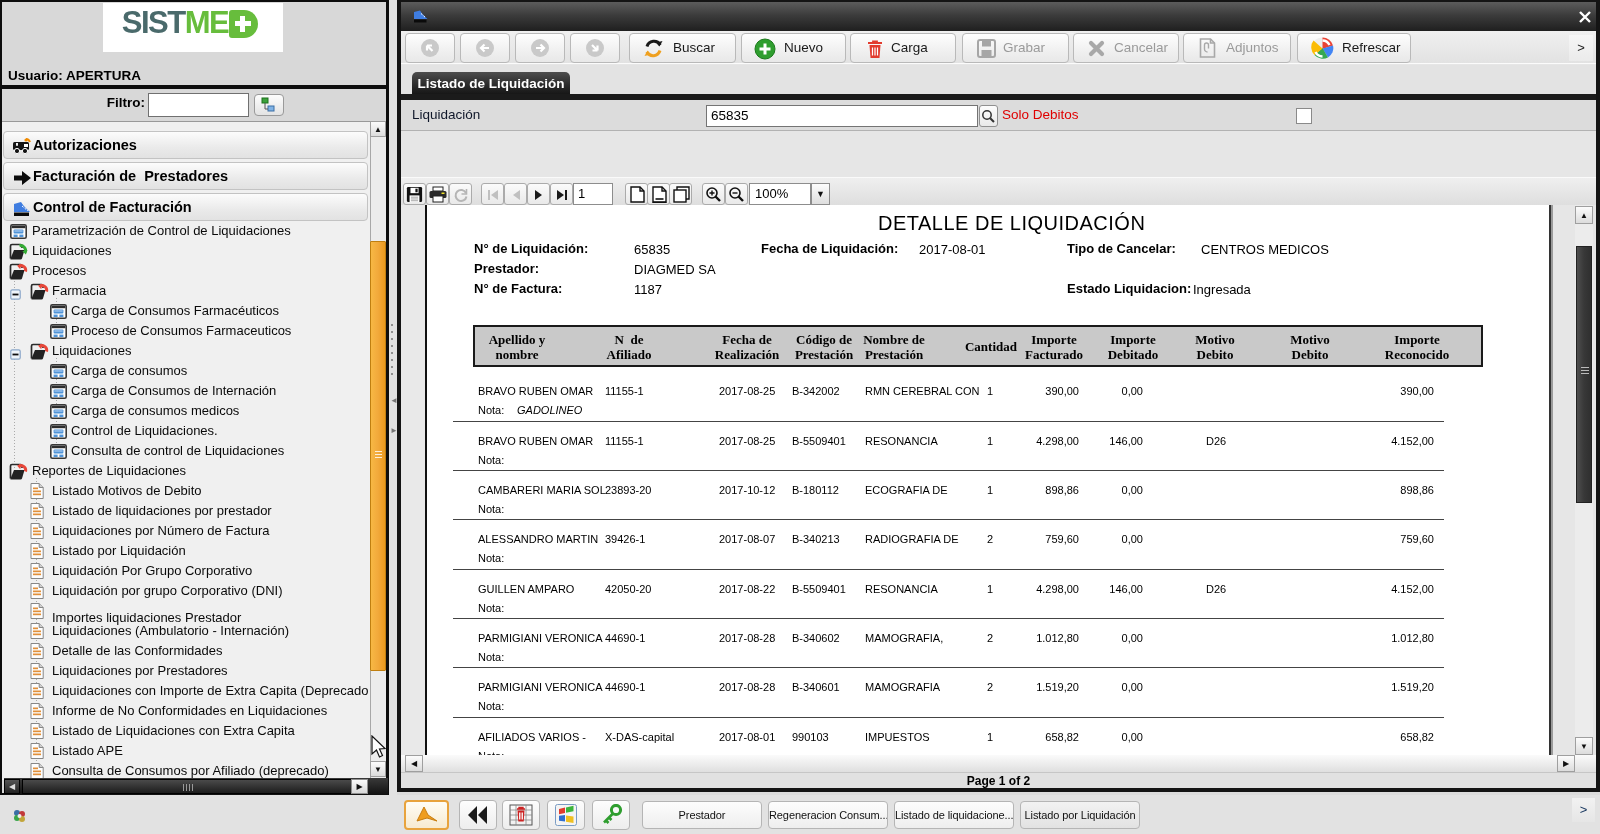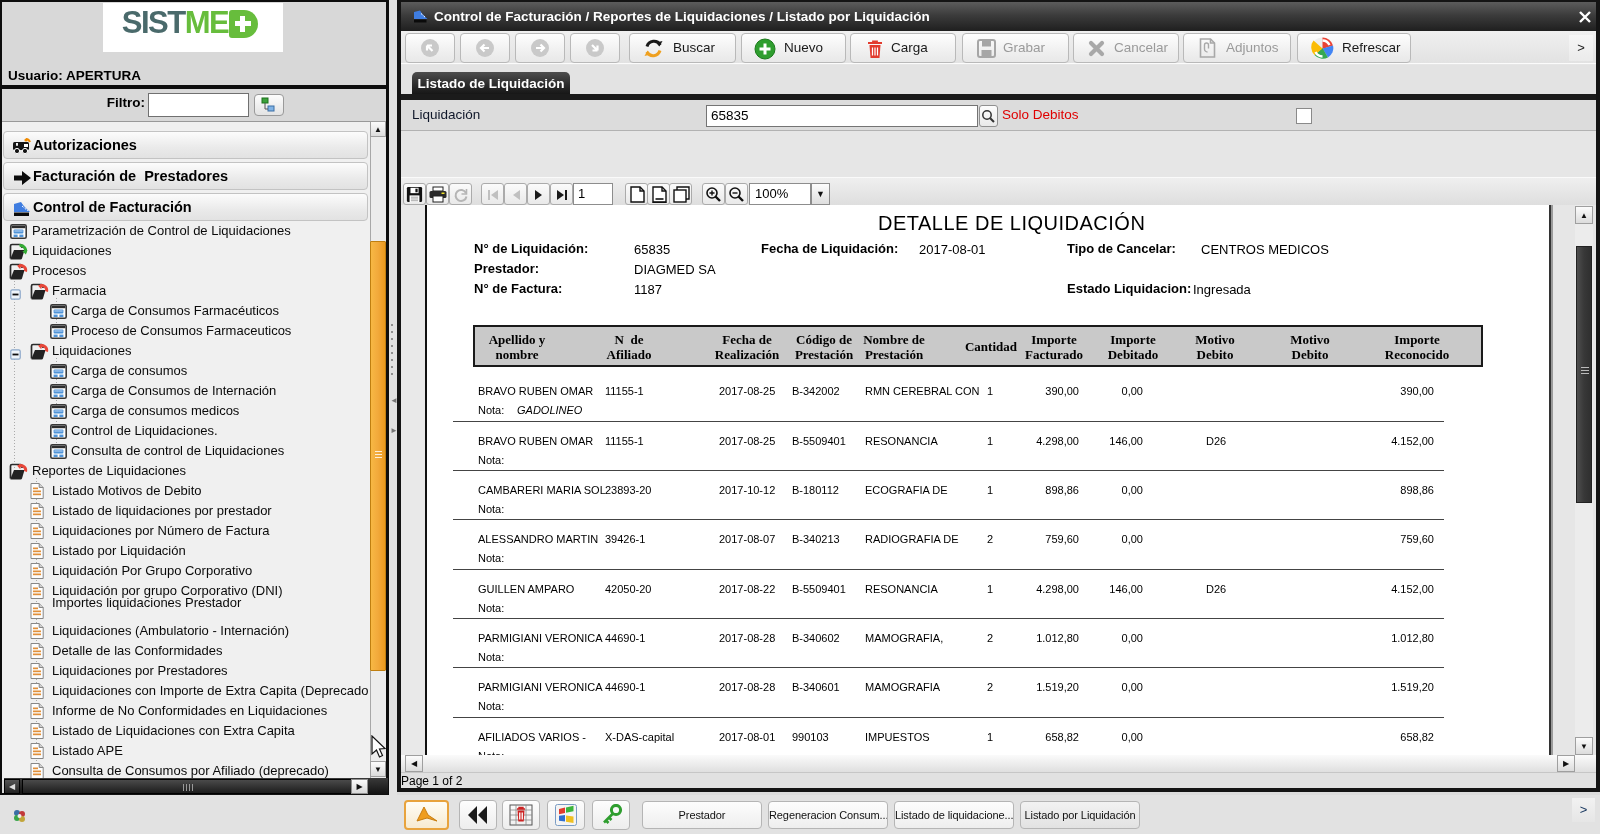--- a/index.html
+++ b/index.html
@@ -42,21 +42,21 @@
 #formrow{left:0;top:98px;width:1195px;height:31px;background:#dcdcdc;border-bottom:1px solid #b2b2b2}
 #btnarea{left:0;top:129px;width:1195px;height:46px;background:#dadada}
 .bigbtn{position:absolute;top:8px;height:27px;background:linear-gradient(#fefefe,#efefef 60%,#e7e7e7);border:1px solid #b3b3b3;border-radius:5px;font-size:13px;color:#000;white-space:nowrap}
 #rtoolbar{left:0;top:175px;width:1195px;height:28px;background:linear-gradient(#efefef,#dedede);border-top:1px solid #fafafa}
 .rtb{position:absolute;top:5px;width:23px;height:22px;background:linear-gradient(#fbfbfb,#e9e9e9);border:1px solid #ababab;border-radius:3px}
 #viewport{left:0;top:203px;width:1017px;height:550px;background:#e9e9e9}
 #page{position:absolute;left:24px;top:0;width:1126px;height:550px;background:#fff;border-left:2px solid #111;border-right:2px solid #333;box-shadow:2px 0 0 #9a9a9a}
 #rvtrack{left:1174px;top:203px;width:18px;height:550px;background:#ececec}
 #rvthumb{left:1175px;top:244px;width:16px;height:257px;background:linear-gradient(90deg,#4e4e4e,#383838 50%,#2f2f2f);border:1px solid #222}
 #rhscroll{left:0;top:753px;width:1195px;height:17px;background:linear-gradient(#fbfbfb,#dfdfdf)}
-#pageband{left:0;top:770px;width:1195px;height:16px;background:#e1e1e1;border-top:1px solid #c6c6c6;text-align:left;font-size:12px;font-weight:normal;line-height:16px}
+#pageband{left:0;top:770px;width:1195px;height:16px;background:#e1e1e1;border-top:1px solid #c6c6c6;text-align:center;font-size:12px;font-weight:bold;line-height:16px}
 
 .rl{position:absolute;font-size:13px;font-weight:bold;color:#000;white-space:nowrap}
 .rv{position:absolute;font-size:13px;color:#000;white-space:nowrap}
 .cell{position:absolute;font-size:11px;color:#000;white-space:nowrap}
 .cellr{position:absolute;font-size:11px;color:#000;white-space:nowrap;text-align:right}
 .hcell{position:absolute;font-family:"Liberation Serif",serif;font-size:13px;font-weight:bold;text-align:center;line-height:15px;white-space:nowrap}
 .rule{position:absolute;left:52px;width:991px;height:1px;background:#444}
 
 #bottombar{left:0;top:795px;width:1600px;height:39px;background:#e2e2e2}
 .bb{position:absolute;top:5px;width:38px;height:30px;background:linear-gradient(#fdfdfd,#ededed);border:1px solid #b5b5b5;border-radius:4px}
@@ -271,21 +271,21 @@
               <rect x="3" y="10.5" width="8" height="1.7" fill="#e2903a"></rect>
             </svg></div>
           <div class="ti" style="left:52px;top:461px">Liquidación por grupo Corporativo (DNI)</div>
 <div class="a" style="left:30px;top:483px"><svg width="14" height="16" viewBox="0 0 14 16">
               <path d="M1 .5 h8.2 l4 4 v11 h-12.2 z" fill="#fdfdfd" stroke="#878787"></path>
               <path d="M9.2 .5 v4 h4" fill="#cfcfcf" stroke="#878787"></path>
               <rect x="3" y="4.5" width="5" height="1.7" fill="#e2903a"></rect>
               <rect x="3" y="7.5" width="8" height="1.7" fill="#e2903a"></rect>
               <rect x="3" y="10.5" width="8" height="1.7" fill="#e2903a"></rect>
             </svg></div>
-          <div class="ti" style="left:52px;top:473px">Importes liquidaciones Prestador</div>
+          <div class="ti" style="left:52px;top:488px">Importes liquidaciones Prestador</div>
 <div class="a" style="left:30px;top:503px"><svg width="14" height="16" viewBox="0 0 14 16">
               <path d="M1 .5 h8.2 l4 4 v11 h-12.2 z" fill="#fdfdfd" stroke="#878787"></path>
               <path d="M9.2 .5 v4 h4" fill="#cfcfcf" stroke="#878787"></path>
               <rect x="3" y="4.5" width="5" height="1.7" fill="#e2903a"></rect>
               <rect x="3" y="7.5" width="8" height="1.7" fill="#e2903a"></rect>
               <rect x="3" y="10.5" width="8" height="1.7" fill="#e2903a"></rect>
             </svg></div>
           <div class="ti" style="left:52px;top:501px">Liquidaciones (Ambulatorio - Internación)</div>
 <div class="a" style="left:30px;top:523px"><svg width="14" height="16" viewBox="0 0 14 16">
               <path d="M1 .5 h8.2 l4 4 v11 h-12.2 z" fill="#fdfdfd" stroke="#878787"></path>
@@ -371,21 +371,20 @@
   <div class="a" style="left:1px;top:426px;font-size:8px;color:#777">►</div>
 </div>
 
 <div class="a" id="rpanel">
   <div class="a" id="titlebar">
     <svg width="17" height="15" style="position:absolute;left:12px;top:7px" viewBox="0 0 17 15">
           <path d="M1 10 L1 3 L7 1.5 C9.5 5.5 12 7.5 14.5 10 Z" fill="#3f7de0"></path>
           <path d="M8 4.5 l5 4.5" stroke="#fff" stroke-width="1" stroke-dasharray="2 1.4"></path>
           <rect x="1" y="10.5" width="12.5" height="3" fill="#0a0a0a"></rect>
         </svg>
-    <span class="txt">Control de Facturación / Reportes de Liquidaciones / Listado por Liquidación</span>
     <svg class="a" id="xbtn" viewBox="0 0 14 14">
           <path d="M2 2 L12 12 M12 2 L2 12" stroke="#fff" stroke-width="2.4"></path>
         </svg>
   </div>
   <div class="a" id="toolbar">
     <div class="tb" style="left:4px;width:50px"><svg width="20" height="20" style="margin:4px 0 0 14px" viewBox="0 0 20 20">
             <circle cx="10" cy="10" r="9" fill="#c9c9c9"></circle>
             <path d="M12.5 13 L7 7.5 M7 7.5 h5 M7 7.5 v5" stroke="#fff" stroke-width="2.2" fill="none"></path>
           </svg></div>
     <div class="tb" style="left:59px;width:50px"><svg width="20" height="20" style="margin:4px 0 0 14px" viewBox="0 0 20 20">

